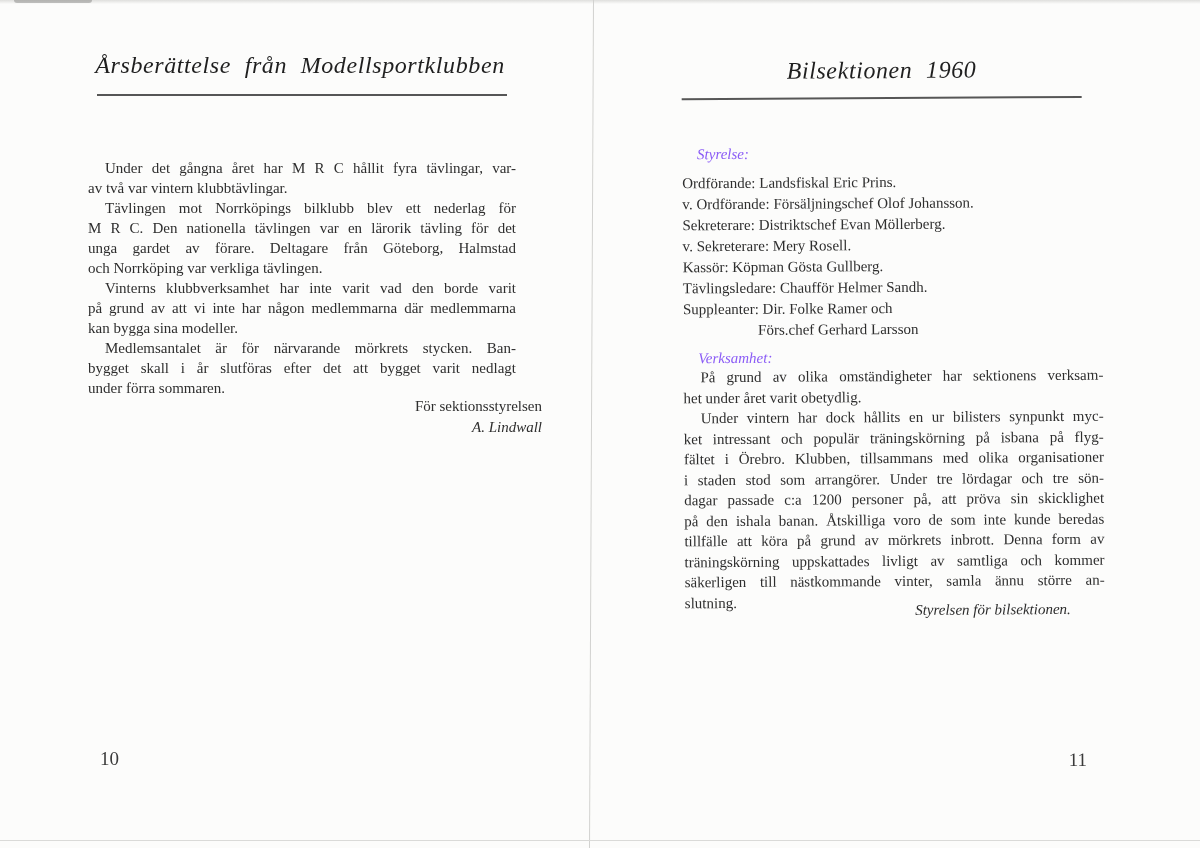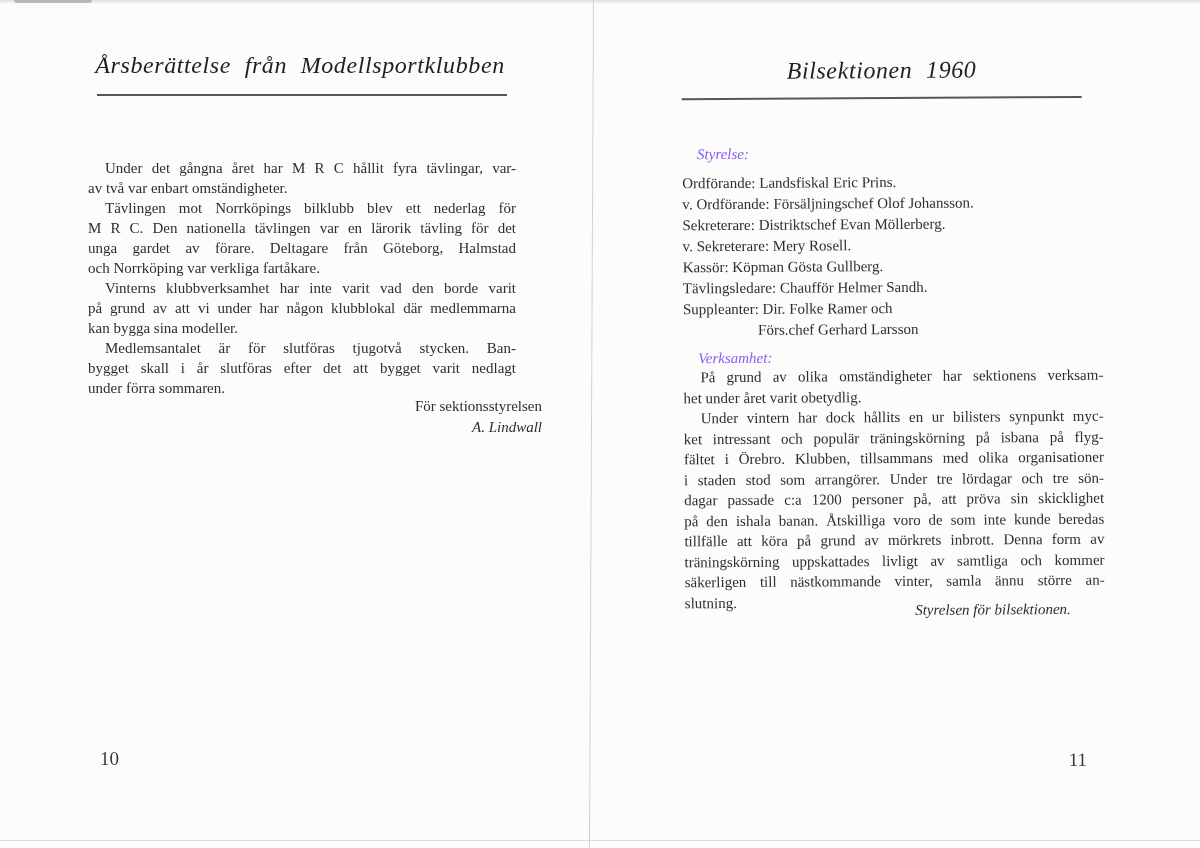--- a/index.html
+++ b/index.html
@@ -58,35 +58,35 @@
 </head>
 <body>
 
 <div class="page" id="left-page">
   <div class="heading" style="left:60px; width:480px; top:52px;">Årsberättelse från Modellsportklubben</div>
   <div class="head-rule" style="left:97px; width:410px; top:94px;"></div>
 
   <div class="body-text" style="left:88px; width:428px; top:158px;">
     <div class="para">
         <div class="tline">Under det gångna året har M R C hållit fyra tävlingar, var-</div>
-        <div class="tline tline-last">av två var enbart omständigheter.</div>
+        <div class="tline tline-last">av två var vintern klubbtävlingar.</div>
       </div>
     <div class="para">
         <div class="tline">Tävlingen mot Norrköpings bilklubb blev ett nederlag för</div>
         <div class="tline">M R C. Den nationella tävlingen var en lärorik tävling för det</div>
         <div class="tline">unga gardet av förare. Deltagare från Göteborg, Halmstad</div>
-        <div class="tline tline-last">och Norrköping var verkliga fartåkare.</div>
+        <div class="tline tline-last">och Norrköping var verkliga tävlingen.</div>
       </div>
     <div class="para">
         <div class="tline">Vinterns klubbverksamhet har inte varit vad den borde varit</div>
-        <div class="tline">på grund av att vi under har någon klubblokal där medlemmarna</div>
+        <div class="tline">på grund av att vi inte har någon medlemmarna där medlemmarna</div>
         <div class="tline tline-last">kan bygga sina modeller.</div>
       </div>
     <div class="para">
-        <div class="tline">Medlemsantalet är för slutföras tjugotvå stycken. Ban-</div>
+        <div class="tline">Medlemsantalet är för närvarande mörkrets stycken. Ban-</div>
         <div class="tline">bygget skall i år slutföras efter det att bygget varit nedlagt</div>
         <div class="tline tline-last">under förra sommaren.</div>
       </div>
   </div>
 
   <div class="signature" style="left:300px; width:242px; top:396px; text-align:right;">
     <div>För sektionsstyrelsen</div>
     <div class="ital">A. Lindwall</div>
   </div>
 

